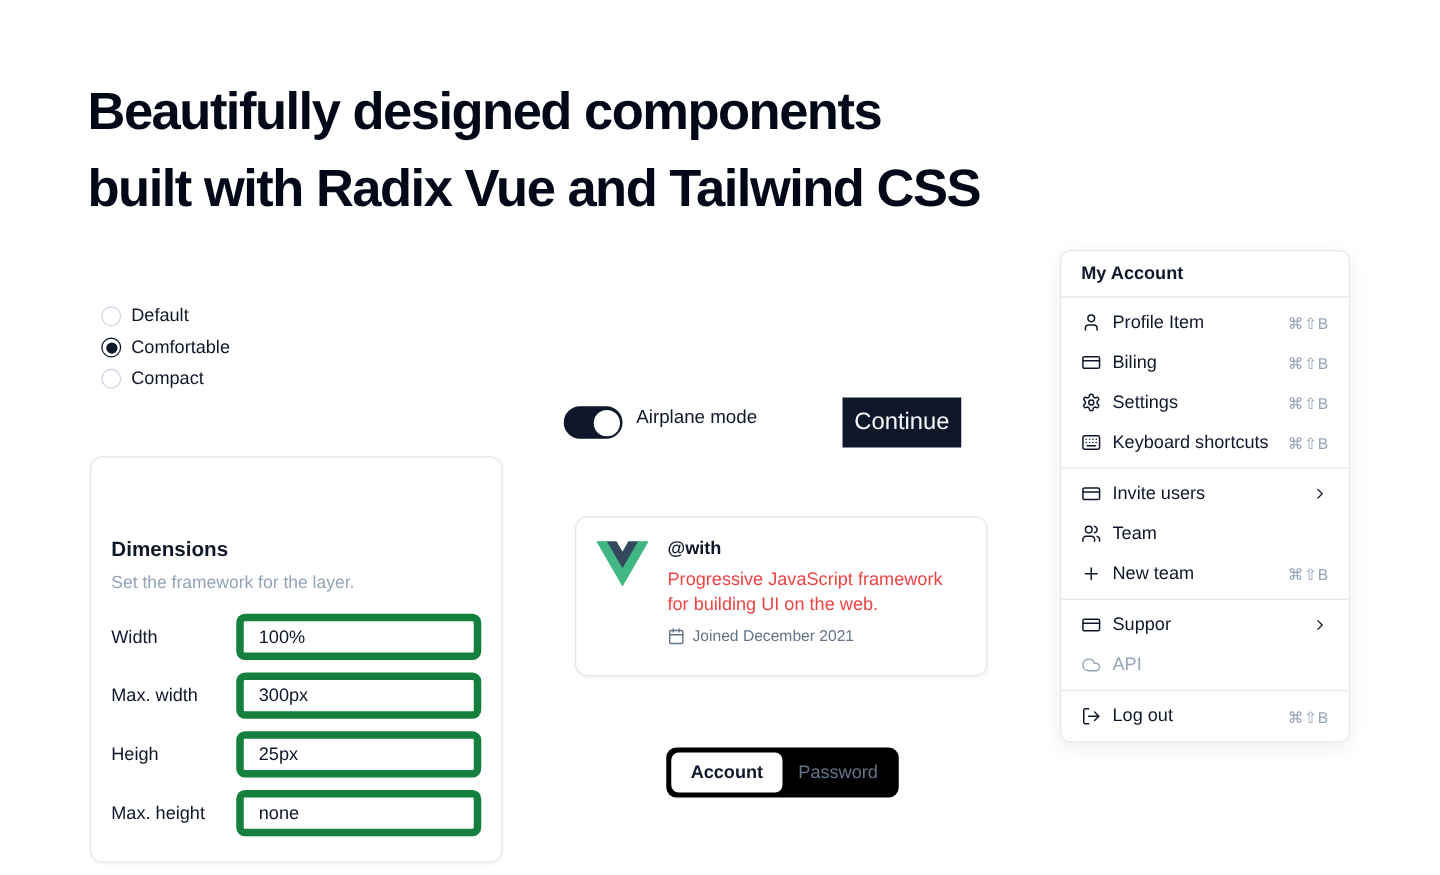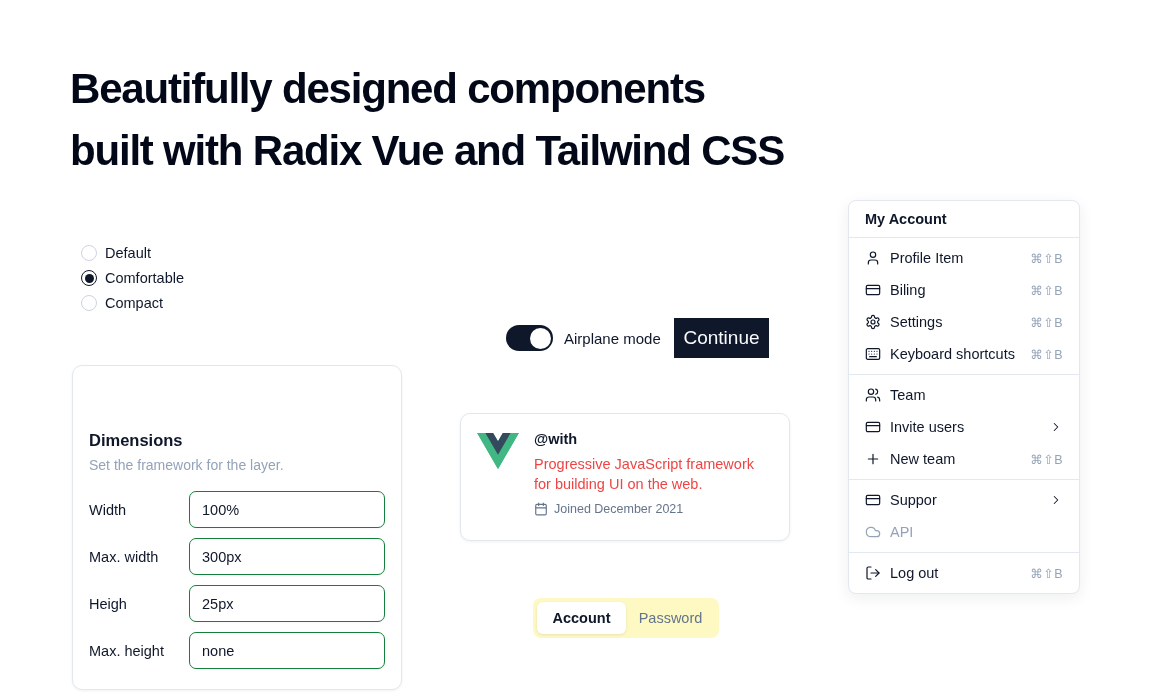--- a/index.html
+++ b/index.html
@@ -24,44 +24,44 @@
   
   .card { background:#fff; border:1px solid #e2e8f0; border-radius:10px; box-shadow:0 1px 3px rgba(15,23,42,0.06); }
 
   
   .dimensions-card { position:absolute; left:72px; top:365px; width:330px; padding:17px 16px 20px; }
   .card-title { font-size:16.5px; font-weight:700; color:#0f172a;margin-top:48px; }
   .card-subtitle { font-size:14px; color:#94a3b8; margin-top:7px; }
   .fields { margin-top:18px; display:flex; flex-direction:column; gap:10px; }
   .field-row { display:flex; align-items:center; justify-content:space-between; }
   .field-label { font-size:14.5px; font-weight:500; color:#0f172a; }
-  .field-input { width:196px; height:37px; border:1px solid #15803d; border-radius:7px; padding:0 12px;
+  .field-input { width:196px; height:37px; border:6px solid #15803d; border-radius:7px; padding:0 12px;
     font-family:inherit; font-size:14.5px; color:#0f172a; outline:none; background:#fff;
     box-shadow:0 1px 2px rgba(15,23,42,0.03); }
 
   
-  .switch-row { position:absolute; left:506px; top:325px; display:flex; align-items:center; gap:11px; }
+  .switch-row { position:absolute; left:451px; top:325px; display:flex; align-items:flex-start; gap:11px; }
   .switch { position:relative; width:47px; height:26px; border-radius:999px; background:#0f172a;
     border:none; cursor:pointer; flex:0 0 47px; }
   .switch-thumb { position:absolute; top:2.5px; left:23.5px; width:21px; height:21px; border-radius:50%; background:#fff; }
   .switch-label { font-size:15px; font-weight:500; color:#0f172a; }
 
   
   .primary-button { position:absolute; left:674px; top:318px; width:95px; height:40px; background:#0f172a;
     color:#f8fafc; border:none; border-radius:0; font-family:inherit; font-size:19px; font-weight:500; cursor:pointer; }
 
   
   .hover-card { position:absolute; left:460px; top:413px; width:330px; height:128px; padding:17px 16px; display:flex; gap:15px; }
   .vue-logo { flex:0 0 42px; padding-top:2px; }
   .hover-card-handle { font-size:14.5px; font-weight:700; color:#0f172a; }
   .hover-card-desc { font-size:14.5px; line-height:20px; color:#ef4444; margin-top:7px; width:238px; }
   .hover-card-joined { display:flex; align-items:flex-start; gap:6px; margin-top:8px; color:#64748b; font-size:12.5px; }
 
   
-  .tabs { position:absolute; left:533px; top:598px; width:186px; height:40px; background:#fef9c3;
+  .tabs { position:absolute; left:533px; top:598px; width:186px; height:40px; background:#000000;
     border-radius:8px; padding:4px; display:flex; }
   .tab { flex:1; border:none; background:transparent; border-radius:6px; font-family:inherit;
     font-size:14.5px; font-weight:500; color:#64748b; cursor:pointer; }
   .tab.active { background:#fff; color:#0f172a; font-weight:600; box-shadow:0 1px 3px rgba(15,23,42,0.1); }
 
   
   .menu { position:absolute; left:848px; top:200px; width:232px; background:#fff; border:1px solid #e2e8f0;
     border-radius:8px; box-shadow:0 4px 16px rgba(15,23,42,0.07); }
   .menu-header { padding:10px 16px; font-size:14.5px; font-weight:600; color:#0f172a; }
   .menu-sep { height:1px; background:#e2e8f0; }
@@ -204,45 +204,45 @@
         <span class="ml">Keyboard shortcuts</span>
         <span class="ms">⌘⇧B</span>
       </div>
     </div>
     <div class="menu-sep"></div>
 
     <div class="menu-group">
       <div class="menu-item">
         <span class="mi">
           <svg viewBox="0 0 24 24" width="16" height="16" fill="none" stroke="currentColor" stroke-width="1.8" stroke-linecap="round" stroke-linejoin="round">
+              <rect x="2" y="5" width="20" height="14" rx="2"></rect>
+              <path d="M2 10h20"></path>
+            </svg>
+        </span>
+        <span class="ml">Invite users</span>
+        <span class="mc">
+          <svg viewBox="0 0 24 24" width="14" height="14" fill="none" stroke="currentColor" stroke-width="1.8" stroke-linecap="round" stroke-linejoin="round">
+              <polyline points="9 18 15 12 9 6"></polyline>
+            </svg>
+        </span>
+      </div>
+      <div class="menu-item">
+        <span class="mi">
+          <svg viewBox="0 0 24 24" width="16" height="16" fill="none" stroke="currentColor" stroke-width="1.8" stroke-linecap="round" stroke-linejoin="round">
               <path d="M16 21v-2a4 4 0 0 0-4-4H6a4 4 0 0 0-4 4v2"></path>
               <circle cx="9" cy="7" r="4"></circle>
               <path d="M22 21v-2a4 4 0 0 0-3-3.87"></path>
               <path d="M16 3.13a4 4 0 0 1 0 7.75"></path>
             </svg>
         </span>
         <span class="ml">Team</span>
       </div>
       <div class="menu-item">
         <span class="mi">
           <svg viewBox="0 0 24 24" width="16" height="16" fill="none" stroke="currentColor" stroke-width="1.8" stroke-linecap="round" stroke-linejoin="round">
-              <rect x="2" y="5" width="20" height="14" rx="2"></rect>
-              <path d="M2 10h20"></path>
-            </svg>
-        </span>
-        <span class="ml">Invite users</span>
-        <span class="mc">
-          <svg viewBox="0 0 24 24" width="14" height="14" fill="none" stroke="currentColor" stroke-width="1.8" stroke-linecap="round" stroke-linejoin="round">
-              <polyline points="9 18 15 12 9 6"></polyline>
-            </svg>
-        </span>
-      </div>
-      <div class="menu-item">
-        <span class="mi">
-          <svg viewBox="0 0 24 24" width="16" height="16" fill="none" stroke="currentColor" stroke-width="1.8" stroke-linecap="round" stroke-linejoin="round">
               <path d="M12 5v14M5 12h14"></path>
             </svg>
         </span>
         <span class="ml">New team</span>
         <span class="ms">⌘⇧B</span>
       </div>
     </div>
     <div class="menu-sep"></div>
 
     <div class="menu-group">

